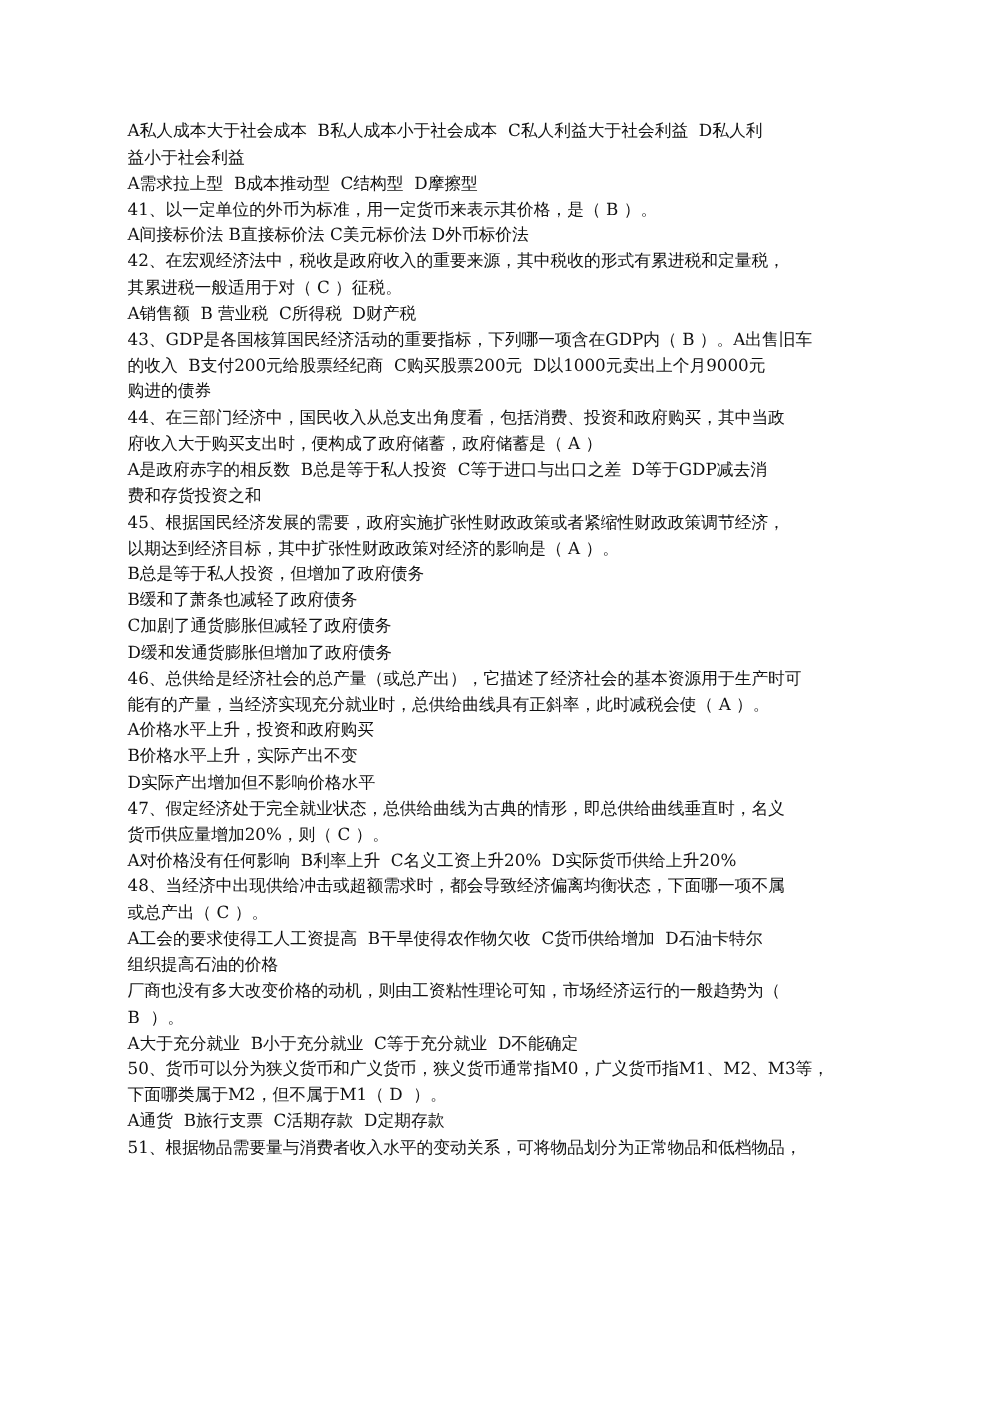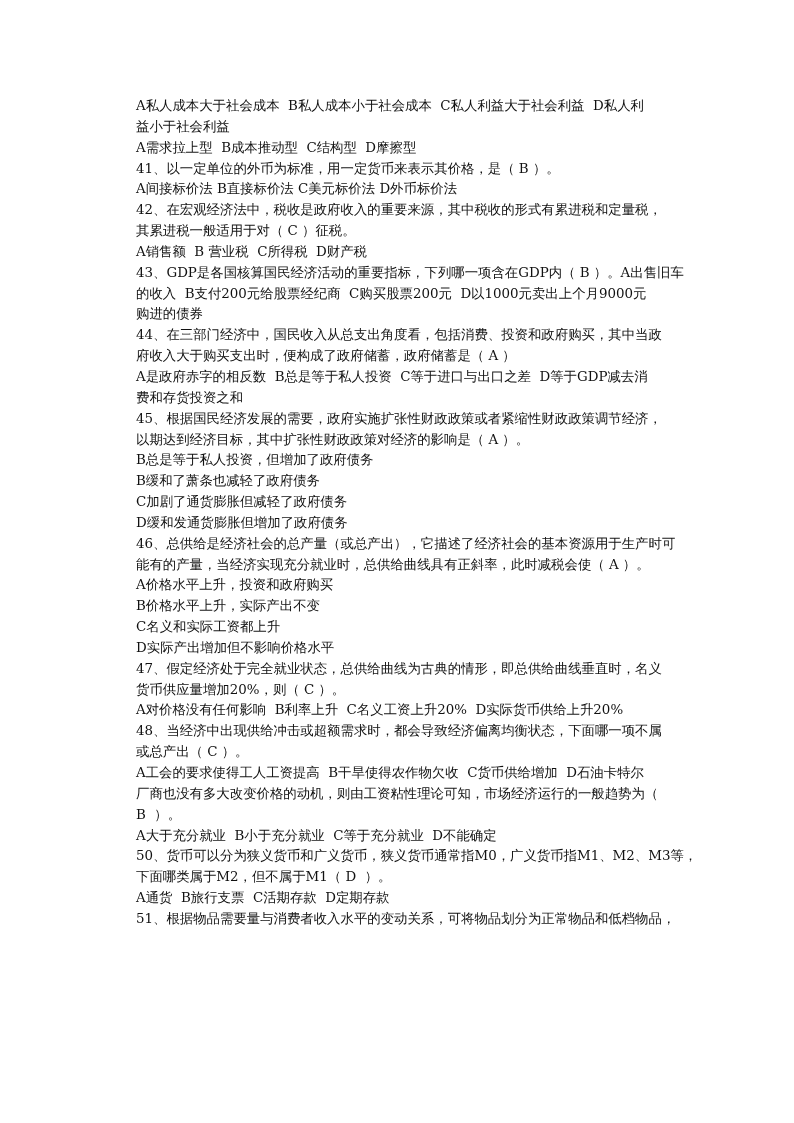--- a/index.html
+++ b/index.html
@@ -1,19 +1,19 @@
 <!DOCTYPE html>
 <html><head>
 <meta charset="utf-8">
 <style>
   html, body { margin: 0; padding: 0; background: #ffffff; }
   body { width: 794px; height: 1123px; position: relative; overflow: hidden; }
   .page {
     position: absolute;
-    left: 136px;
+    left: 102px;
     top: 96px;
     width: 560px;
     font-family: "DejaVu Serif", "Liberation Serif", serif;
     font-size: 13.4px;
     line-height: 20.85px;
     color: #111111;
   }
   .line { white-space: pre; height: 20.85px; overflow: visible; }
 </style>
 </head>
@@ -38,28 +38,28 @@
   <div class="line">45、根据国民经济发展的需要，政府实施扩张性财政政策或者紧缩性财政政策调节经济，</div>
   <div class="line">以期达到经济目标，其中扩张性财政政策对经济的影响是（ A ）。</div>
   <div class="line">B总是等于私人投资，但增加了政府债务</div>
   <div class="line">B缓和了萧条也减轻了政府债务</div>
   <div class="line">C加剧了通货膨胀但减轻了政府债务</div>
   <div class="line">D缓和发通货膨胀但增加了政府债务</div>
   <div class="line">46、总供给是经济社会的总产量（或总产出），它描述了经济社会的基本资源用于生产时可</div>
   <div class="line">能有的产量，当经济实现充分就业时，总供给曲线具有正斜率，此时减税会使（ A ）。</div>
   <div class="line">A价格水平上升，投资和政府购买</div>
   <div class="line">B价格水平上升，实际产出不变</div>
-  <div class="line">C名义和实际工资都上升</div>
   <div class="line">D实际产出增加但不影响价格水平</div>
   <div class="line">47、假定经济处于完全就业状态，总供给曲线为古典的情形，即总供给曲线垂直时，名义</div>
   <div class="line">货币供应量增加20%，则（ C ）。</div>
   <div class="line">A对价格没有任何影响  B利率上升  C名义工资上升20%  D实际货币供给上升20%</div>
   <div class="line">48、当经济中出现供给冲击或超额需求时，都会导致经济偏离均衡状态，下面哪一项不属</div>
   <div class="line">或总产出（ C ）。</div>
   <div class="line">A工会的要求使得工人工资提高  B干旱使得农作物欠收  C货币供给增加  D石油卡特尔</div>
+  <div class="line">组织提高石油的价格</div>
   <div class="line">厂商也没有多大改变价格的动机，则由工资粘性理论可知，市场经济运行的一般趋势为（</div>
   <div class="line">B  ）。</div>
   <div class="line">A大于充分就业  B小于充分就业  C等于充分就业  D不能确定</div>
   <div class="line">50、货币可以分为狭义货币和广义货币，狭义货币通常指M0，广义货币指M1、M2、M3等，</div>
   <div class="line">下面哪类属于M2，但不属于M1（ D  ）。</div>
   <div class="line">A通货  B旅行支票  C活期存款  D定期存款</div>
   <div class="line">51、根据物品需要量与消费者收入水平的变动关系，可将物品划分为正常物品和低档物品，</div>
 </div>
 
 </body></html>

